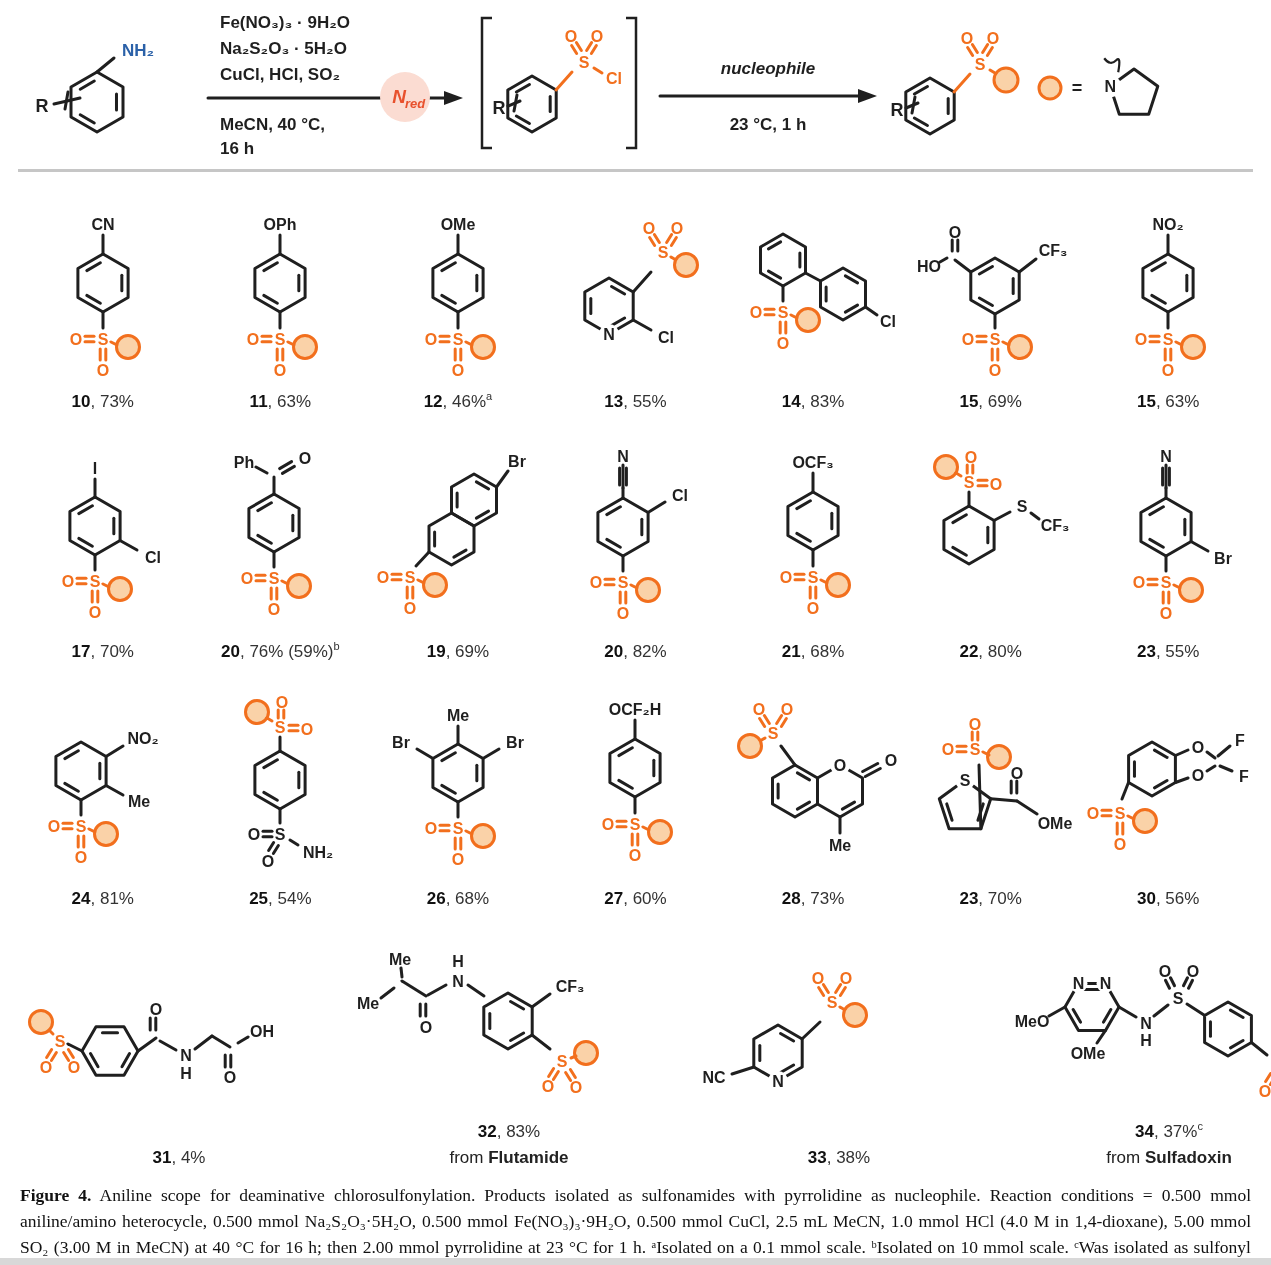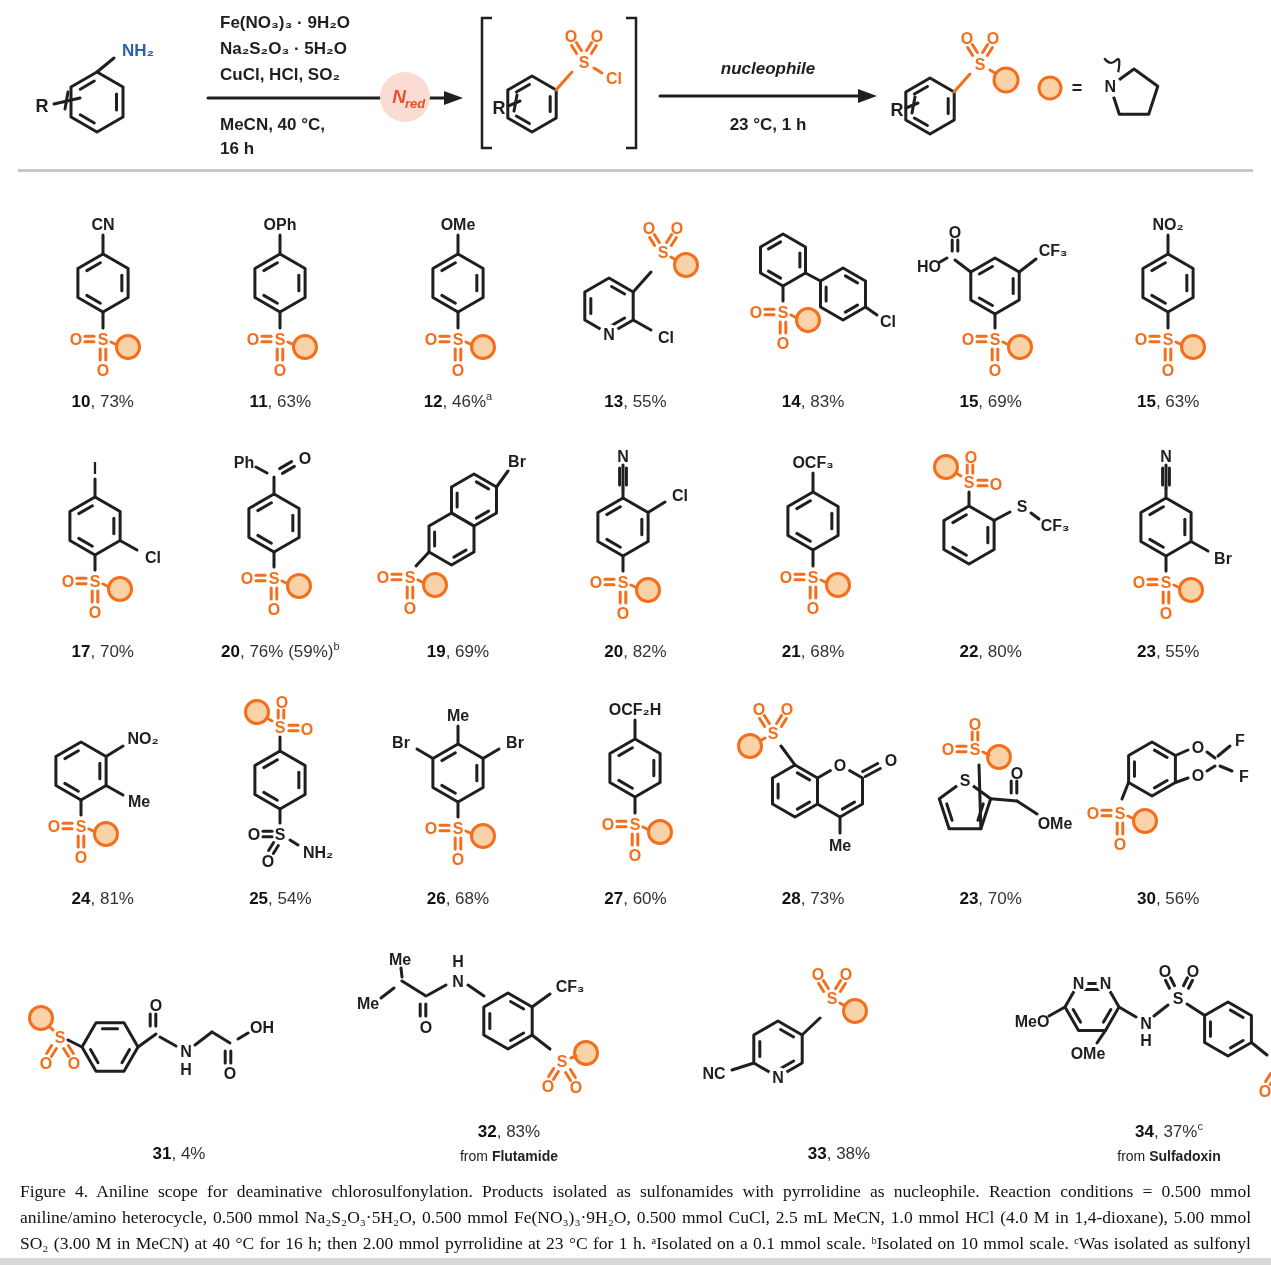--- a/index.html
+++ b/index.html
@@ -14,23 +14,23 @@
   .nredsub{font:italic bold 13px "Liberation Sans",sans-serif;fill:#e8512d;text-anchor:middle;}
   #divider{height:3px;background:#c6c6c6;margin:3px 18px 0 18px;}
   #grid{padding:0 14px;}
   .row{display:grid;}
   .r7{grid-template-columns:repeat(7,1fr);}
   .r4{grid-template-columns:310fr 330fr 250fr 353fr;}
   .cell{display:flex;flex-direction:column;align-items:center;justify-content:flex-end;}
   .clabel{text-align:left;font-size:17px;color:#333;margin-top:2px;white-space:nowrap;}
   .cnum{font-weight:bold;color:#111;}
   .clabel sup{font-size:11px;}
-  .cnote{text-align:right;font-size:14px;color:#222;margin-top:6px;}
+  .cnote{text-align:right;font-size:17px;color:#222;margin-top:6px;}
   #caption{margin:14px 20px 0 20px;font:17.5px "Liberation Serif",serif;color:#111;text-align:justify;line-height:1.5;}
-  #caption b{font-weight:normal;}
+  #caption b{font-weight:bold;}
   #bottombar{position:absolute;left:0;right:0;bottom:0;height:7px;background:#d8d8d8;}
 </style>
 </head>
 <body>
 
 <div id="scheme-wrap"><svg width="1271" height="162" viewBox="0 0 1271 162">
       <polygon points="97.0,72.0 123.0,87.0 123.0,117.0 97.0,132.0 71.0,117.0 71.0,87.0" fill="none" stroke="#1f1f1f" stroke-width="3" stroke-linejoin="round"></polygon>
       <line x1="116.48557158514987" y1="93.9" x2="116.48557158514987" y2="110.1" stroke="#1f1f1f" stroke-width="3" stroke-linecap="round"></line>
       <line x1="94.27201997807902" y1="122.925" x2="80.24240843677111" y2="114.825" stroke="#1f1f1f" stroke-width="3" stroke-linecap="round"></line>
       <line x1="80.24240843677111" y1="89.175" x2="94.27201997807902" y2="81.075" stroke="#1f1f1f" stroke-width="3" stroke-linecap="round"></line>

